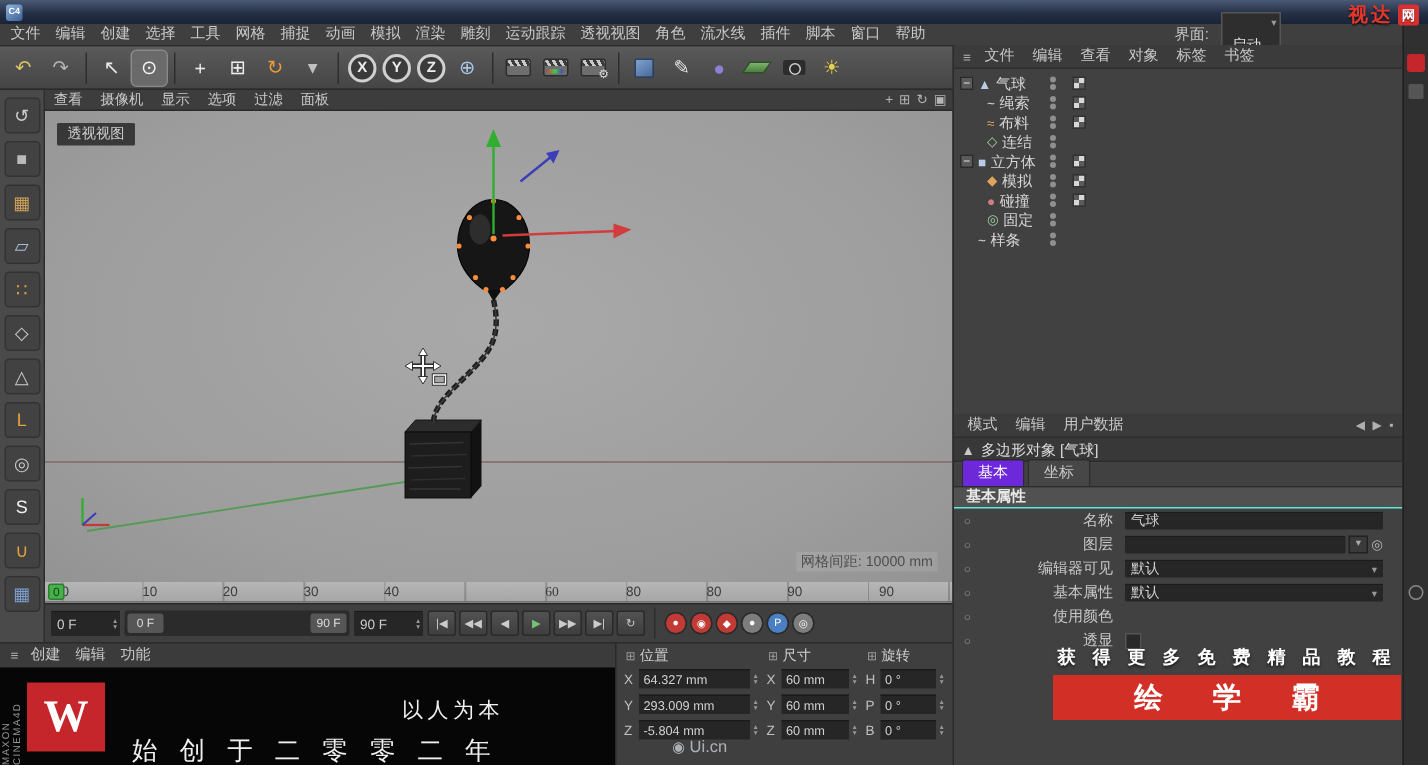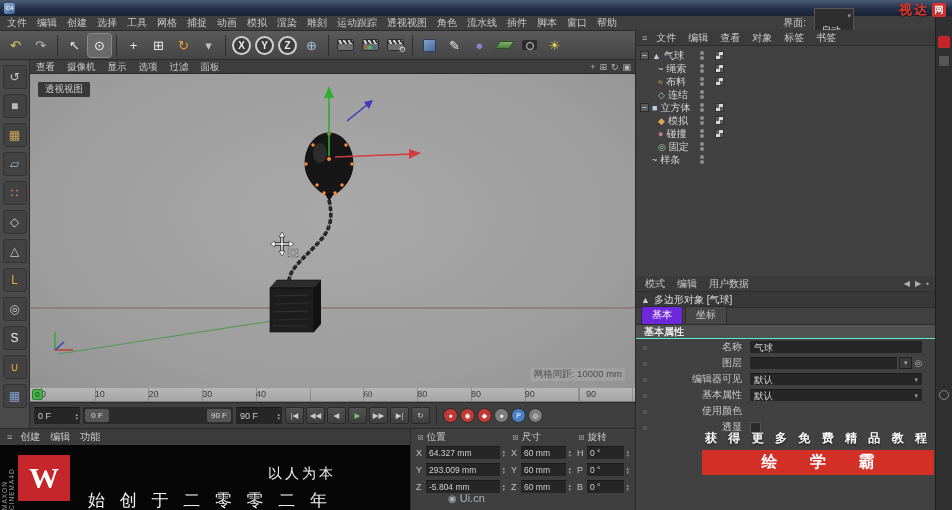--- a/index.html
+++ b/index.html
@@ -181,21 +181,21 @@
 
   
   #right-strip { left:935px; top:16px; width:17px; height:494px; background:#303030;
     border-left:1px solid #202020; }
   .strip-red { position:absolute; left:2px; top:20px; width:12px; height:12px; background:#c4262b; border-radius:2px; }
   .strip-sq { position:absolute; left:3px; top:40px; width:10px; height:10px; background:#555; border-radius:1px; }
   .strip-circle { position:absolute; left:3px; top:374px; width:10px; height:10px; border:1px solid #888;
     border-radius:50%; }
   #ad { left:702px; top:430px; width:232px; text-align:center; color:#fff; font-weight:bold; z-index:30; }
   .ad-line1 { font-size:12px; letter-spacing:4px; white-space:nowrap; text-shadow:0 1px 2px rgba(0,0,0,.6); }
-  .ad-high { margin:3px 0 2px; background:#d22f27; font-size:16px; letter-spacing:14px;
+  .ad-high { margin:3px 0 2px; background:#d22f27; font-size:19px; letter-spacing:14px;
     padding:2px 0 2px 14px; white-space:nowrap; }
   .ad-line3 { font-size:11.5px; white-space:nowrap; text-shadow:0 1px 2px rgba(0,0,0,.6); }
   #watermark { left:448px; top:492px; color:#c9cdd3; opacity:.8; font-size:11px; z-index:40;
     display:flex; align-items:center; gap:3px; }
   #watermark .wm-icon { font-size:10px; }
 </style>
 </head>
 <body>
 
 <div id="titlebar" class="abs">

